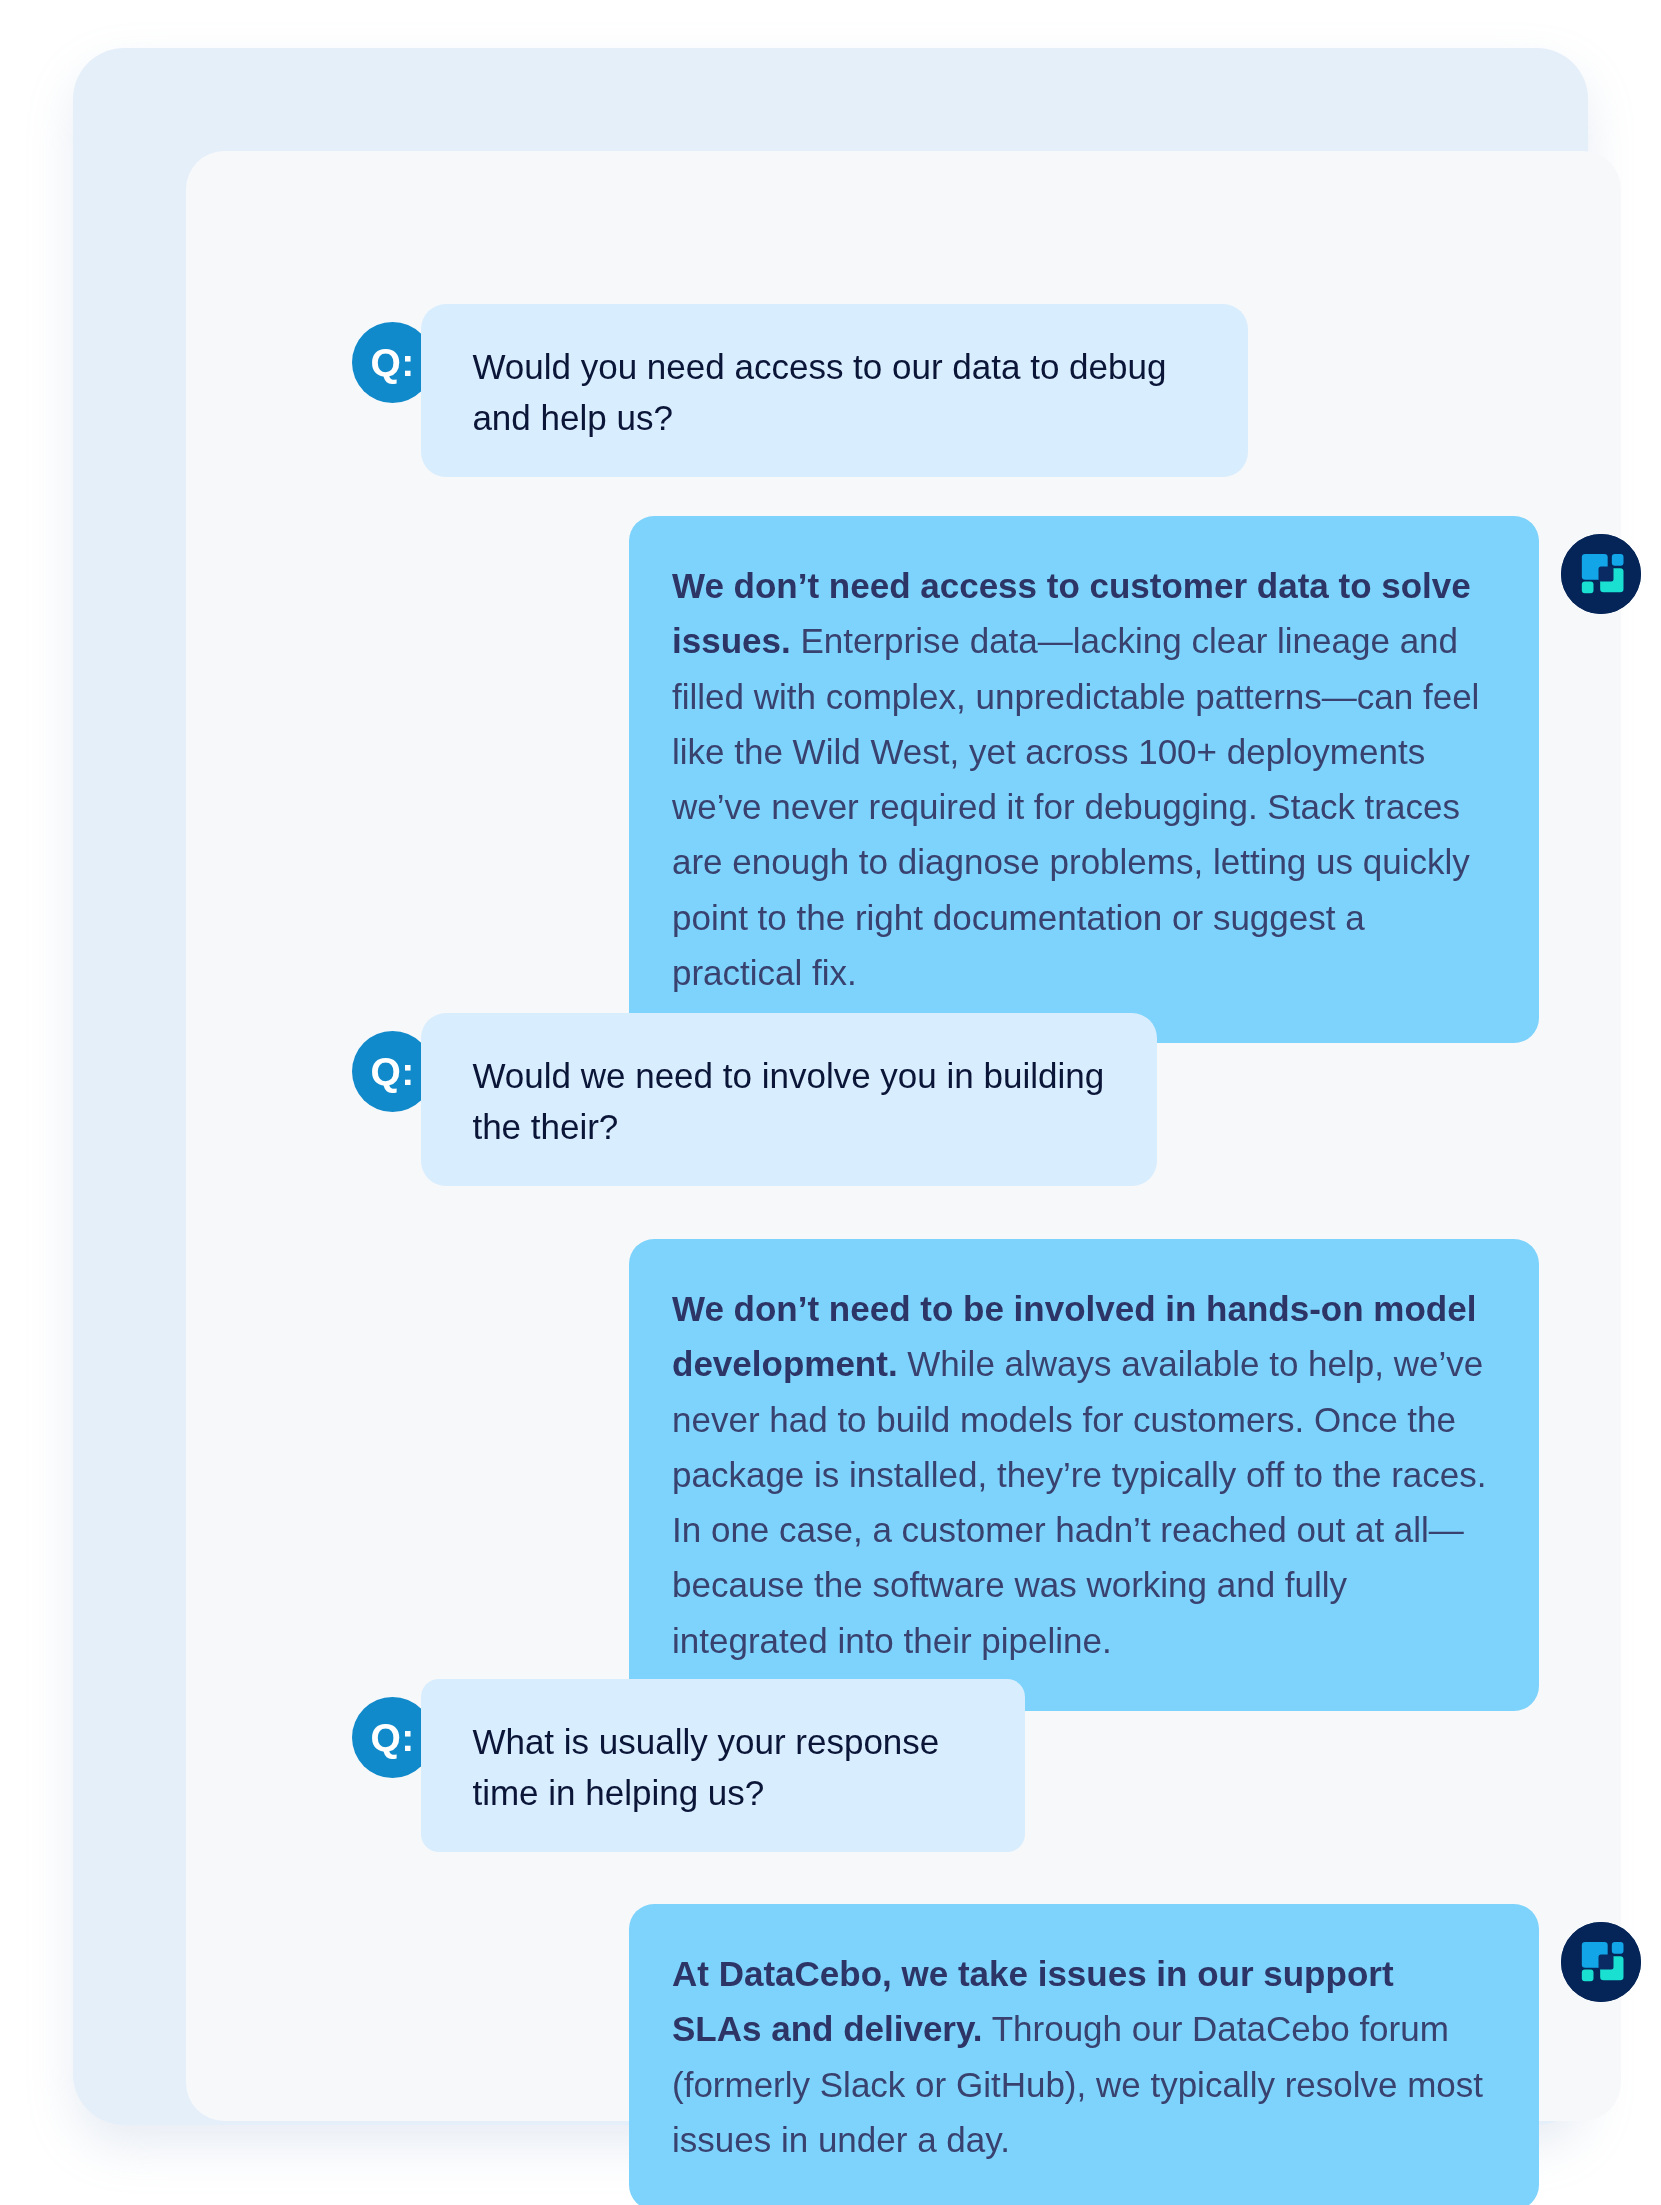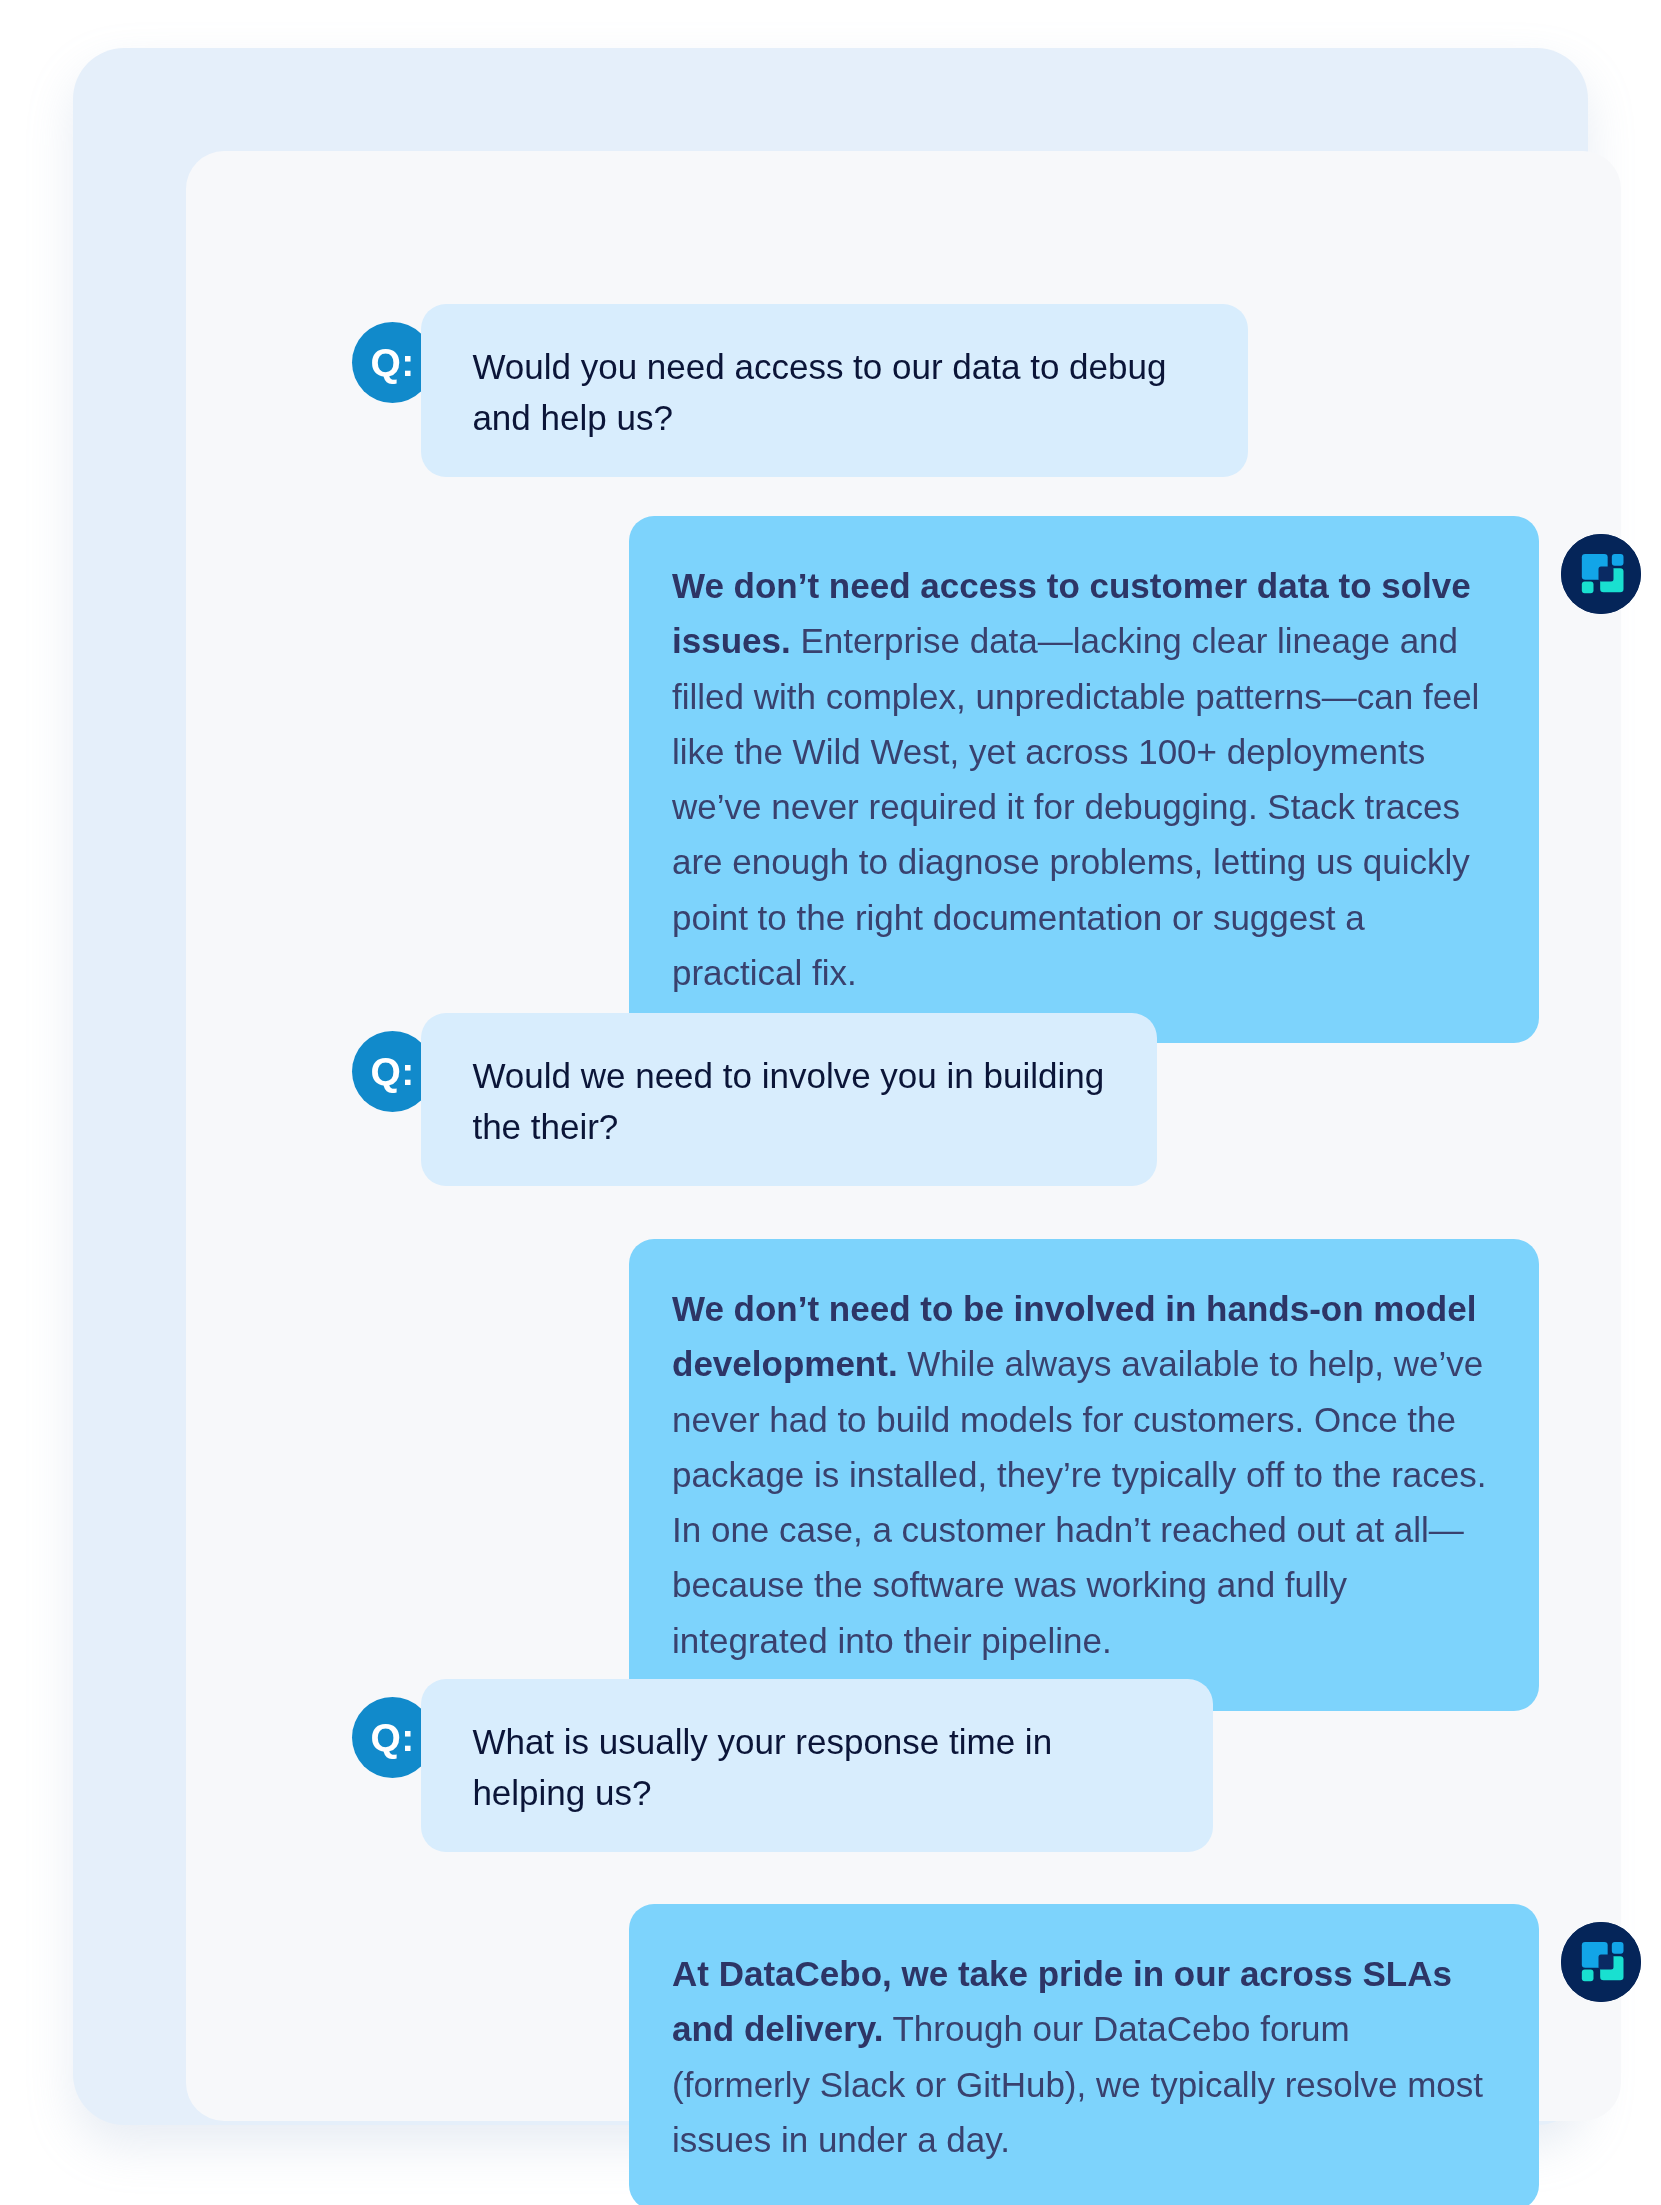--- a/index.html
+++ b/index.html
@@ -118,21 +118,21 @@
   #pair-0 .q-bubble { width: 827px; }
   #pair-0 .a-row { left: 443px; top: 365px; }
   #pair-0 .a-bubble { width: 910px; }
 
   #pair-1 .q-row { left: 166px; top: 862px; }
   #pair-1 .q-bubble { width: 736px; }
   #pair-1 .a-row { left: 443px; top: 1088px; flex-direction: column; }
   #pair-1 .a-bubble { width: 910px; }
 
   #pair-2 .q-row { left: 166px; top: 1528px; }
-  #pair-2 .q-bubble { width: 792px; }
+  #pair-2 .q-bubble { width: 604px; border-radius: 18px; }
   #pair-2 .a-row { left: 443px; top: 1753px; }
   #pair-2 .a-bubble { width: 910px; }
 </style>
 </head>
 <body>
 
 <div id="faq-frame">
   <div id="faq-card">
     <div id="thread">
 
@@ -180,21 +180,21 @@
         </div>
       </div>
 
       <div class="qa-pair" id="pair-2">
         <div class="q-row">
           <div class="q-avatar">Q:</div>
           <div class="q-bubble">What is usually your response time in helping us?</div>
         </div>
         <div class="a-row">
           <div class="a-bubble">
-            <b>At DataCebo, we take pride in our across SLAs and delivery.</b><span> Through our DataCebo forum (formerly Slack or GitHub), we typically resolve most issues in under a day.</span>
+            <b>At DataCebo, we take issues in our support SLAs and delivery.</b><span> Through our DataCebo forum (formerly Slack or GitHub), we typically resolve most issues in under a day.</span>
           </div>
           <div class="a-logo">
             <svg viewBox="0 0 96 96" xmlns="http://www.w3.org/2000/svg" aria-hidden="true">
               <circle cx="48" cy="48" r="48" fill="#052559"></circle>
               <rect x="25" y="24" width="31" height="31" rx="4" fill="#12a5e8"></rect>
               <rect x="61" y="24" width="14" height="14" rx="3.5" fill="#12a5e8"></rect>
               <rect x="47" y="41" width="28" height="29" rx="4" fill="#19e0d0"></rect>
               <rect x="25" y="57" width="14" height="14" rx="3.5" fill="#19e0d0"></rect>
               <rect x="45" y="39" width="18" height="18" rx="3" fill="#0a2a63"></rect>
             </svg>

